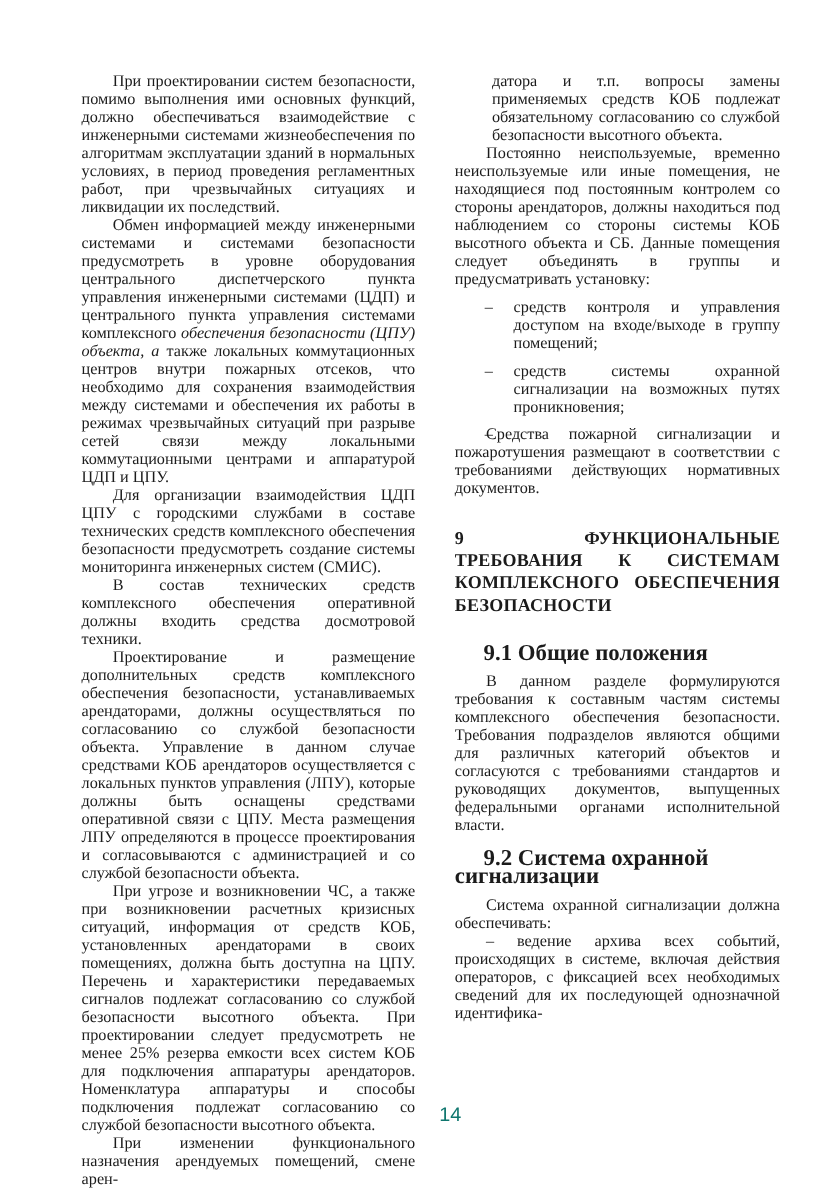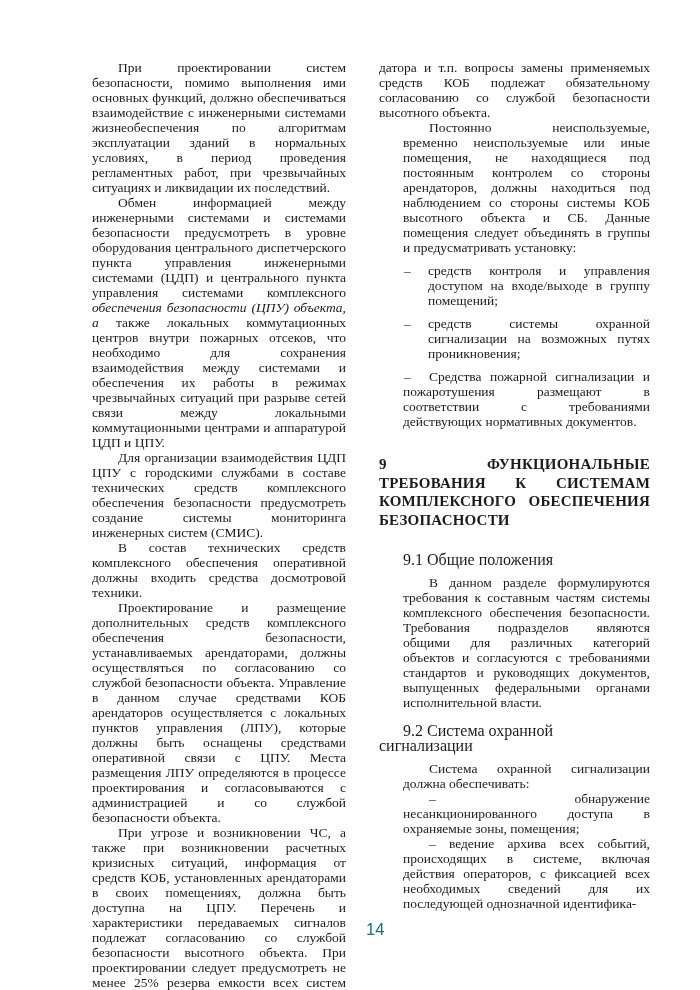--- a/index.html
+++ b/index.html
@@ -23,22 +23,22 @@
     gap: 33px;
   }
   .col {
     text-align: justify;
     font-size: 13.5px;
     line-height: 15px;
   }
   .col-left  { width: 278px; }
   .col-right { width: 271px; }
   p { margin: 0; }
-  p.indent   { text-indent: 26px; margin-left: 24px; }
-  p.noindent { text-indent: 0; }
+  p.indent   { text-indent: 26px; }
+  p.noindent { text-indent: 0; margin-left: 31px; }
   em, i { font-style: italic; }
   .dash-list { margin: 6px 0 8px; }
   .dash-item {
     position: relative;
     padding-left: 49px;
     margin: 8px 0;
     text-align: justify;
   }
   .dash-item .dash {
     position: absolute;
@@ -48,22 +48,22 @@
   .section-title {
     font-size: 15px;
     font-weight: bold;
     line-height: 18.5px;
     margin: 26px 0 23px;
     text-align: justify;
     letter-spacing: 0.2px;
     font-family: Liberation Serif, serif;
   }
   .sub-title {
-    font-size: 16px;
-    font-weight: normal;
+    font-size: 19px;
+    font-weight: bold;
     margin: 0 0 8px;
     text-indent: 24px;
     text-align: left;
   }
   .sub-title.second { margin-top: 13px; }
   .page-number {
     position: absolute;
     left: 366px;
     top: 920px;
     font-family: "Liberation Sans", "DejaVu Sans", sans-serif;
@@ -107,20 +107,19 @@
 
       <p class="indent">Средства пожарной сигнализации и пожаротушения размещают в соответствии с требованиями действующих нормативных документов.</p>
 
       <h2 class="section-title">9  ФУНКЦИОНАЛЬНЫЕ ТРЕБОВАНИЯ К СИСТЕМАМ КОМПЛЕКСНОГО ОБЕСПЕЧЕНИЯ БЕЗОПАСНОСТИ</h2>
 
       <h3 class="sub-title">9.1  Общие положения</h3>
       <p class="indent">В данном разделе формулируются требования к составным частям системы комплексного обеспечения безопасности. Требования подразделов являются общими для различных категорий объектов и согласуются с требованиями стандартов и руководящих документов, выпущенных федеральными органами исполнительной власти.</p>
 
       <h3 class="sub-title second">9.2  Система охранной сигнализации</h3>
       <p class="indent">Система охранной сигнализации должна обеспечивать:</p>
-      <p class="indent">– обнаружение несанкционированного доступа в охраняемые зоны, помещения;</p>
       <p class="indent">– ведение архива всех событий, происходящих в системе, включая действия операторов, с фиксацией всех необходимых сведений для их последующей однозначной идентифика-</p>
     </div>
 
   </div>
 
   <div class="page-number">14</div>
 </div>
 
 </body></html>

